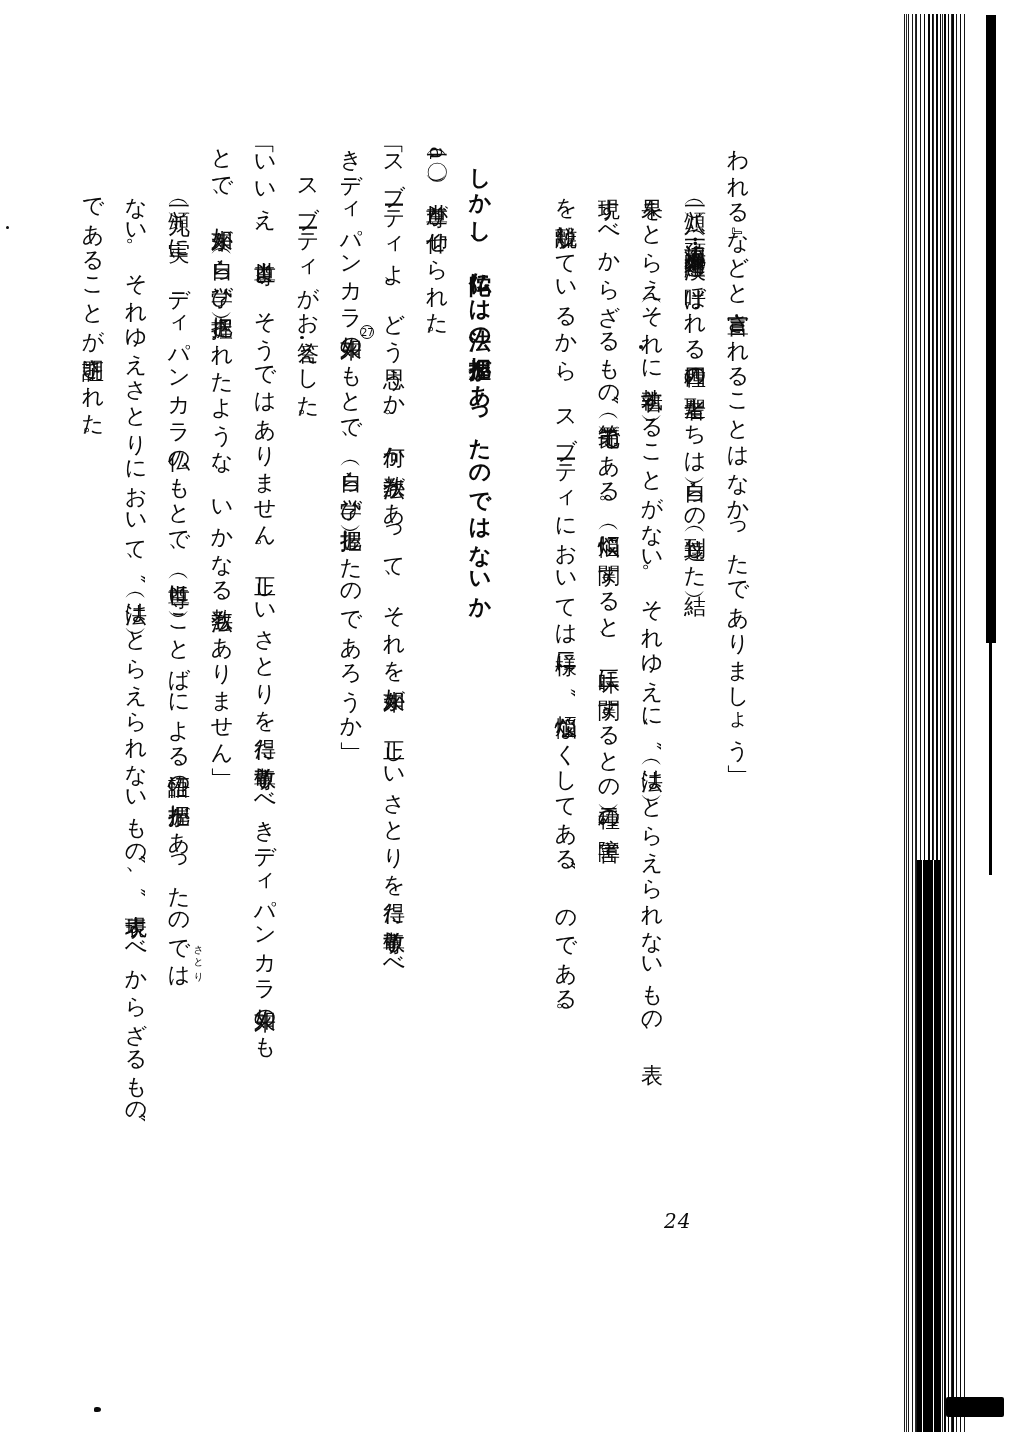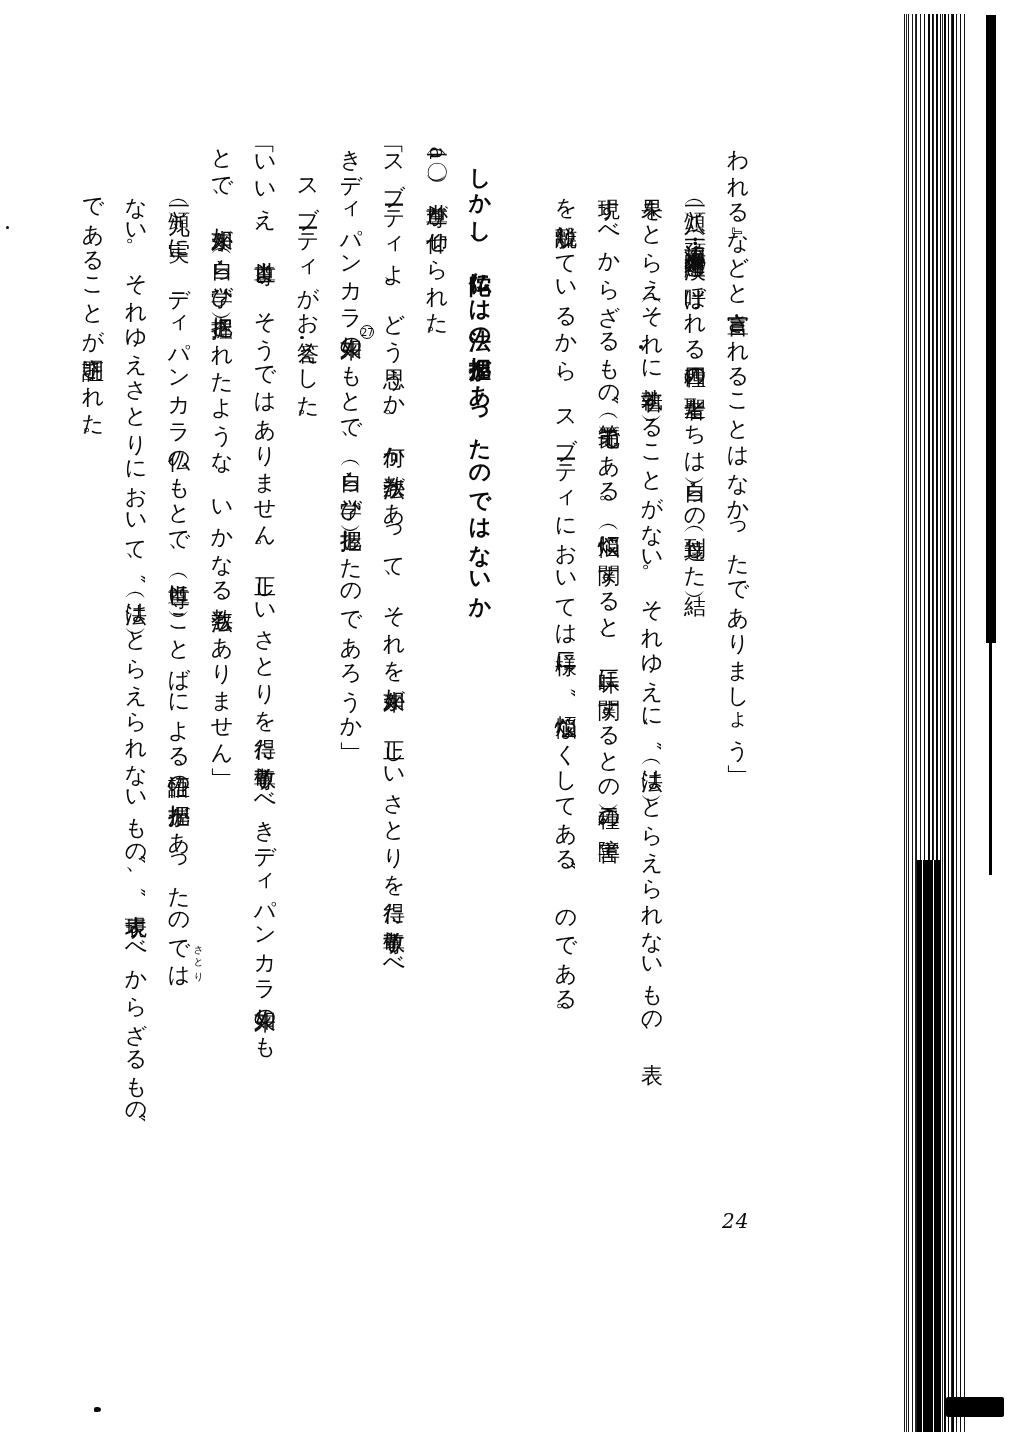--- a/index.html
+++ b/index.html
@@ -35,21 +35,21 @@
   }
   .footnote-circle {
     position:absolute; left:360px; top:325px;
     width:14px; height:14px; border:1px solid #0b0b0b; border-radius:50%;
     font-family:"DejaVu Sans","Liberation Sans",sans-serif;
     font-size:10px; line-height:14px; text-align:center;
     box-sizing:border-box;
   }
   
   .page-number {
-    position:absolute; left:722px; top:1209px;
+    position:absolute; left:664px; top:1209px;
     font-style:italic; font-size:20px; letter-spacing:1px;
   }
   
   .artifact { position:absolute; }
   .band1 {
     left:904px; top:14px; width:62px; height:1418px;
     background:
       repeating-linear-gradient(90deg, rgba(5,5,5,.92) 0 1px, transparent 1px 4px),
       repeating-linear-gradient(90deg, transparent 0 2px, rgba(5,5,5,.85) 2px 3px, transparent 3px 9px);
   }

